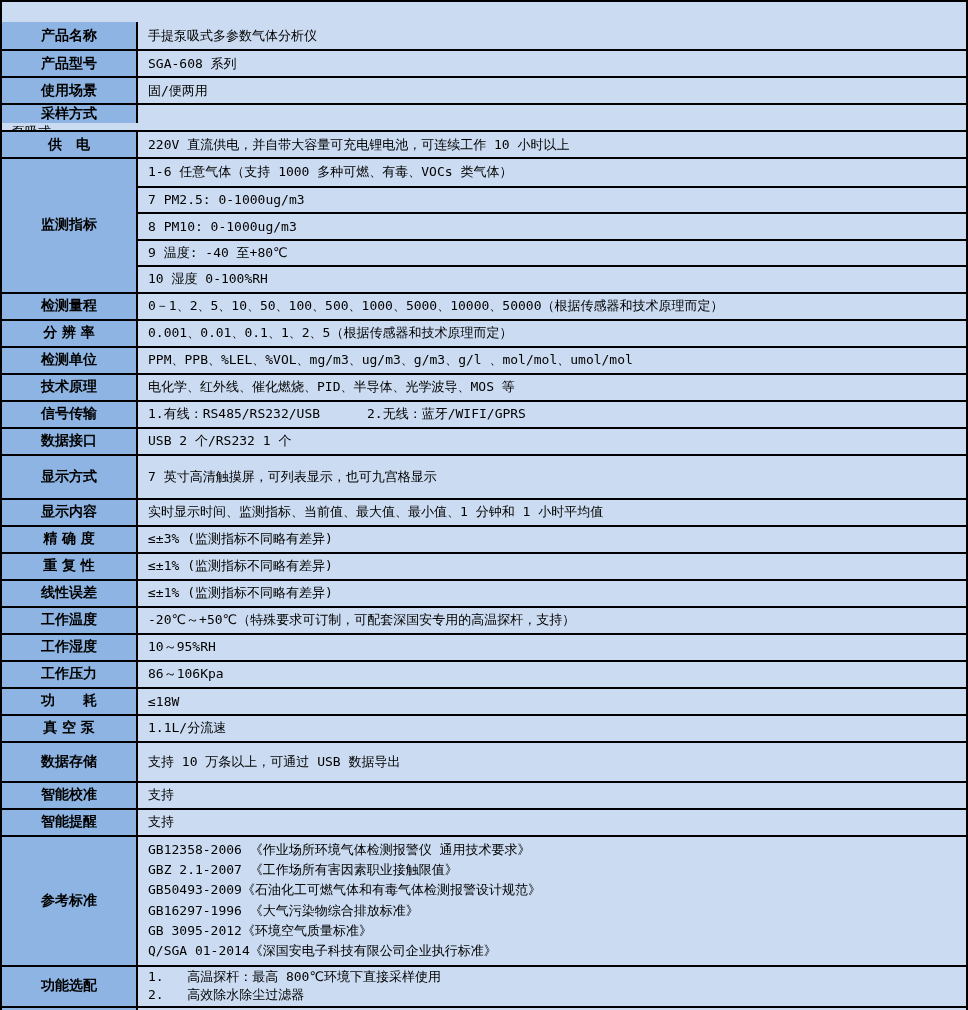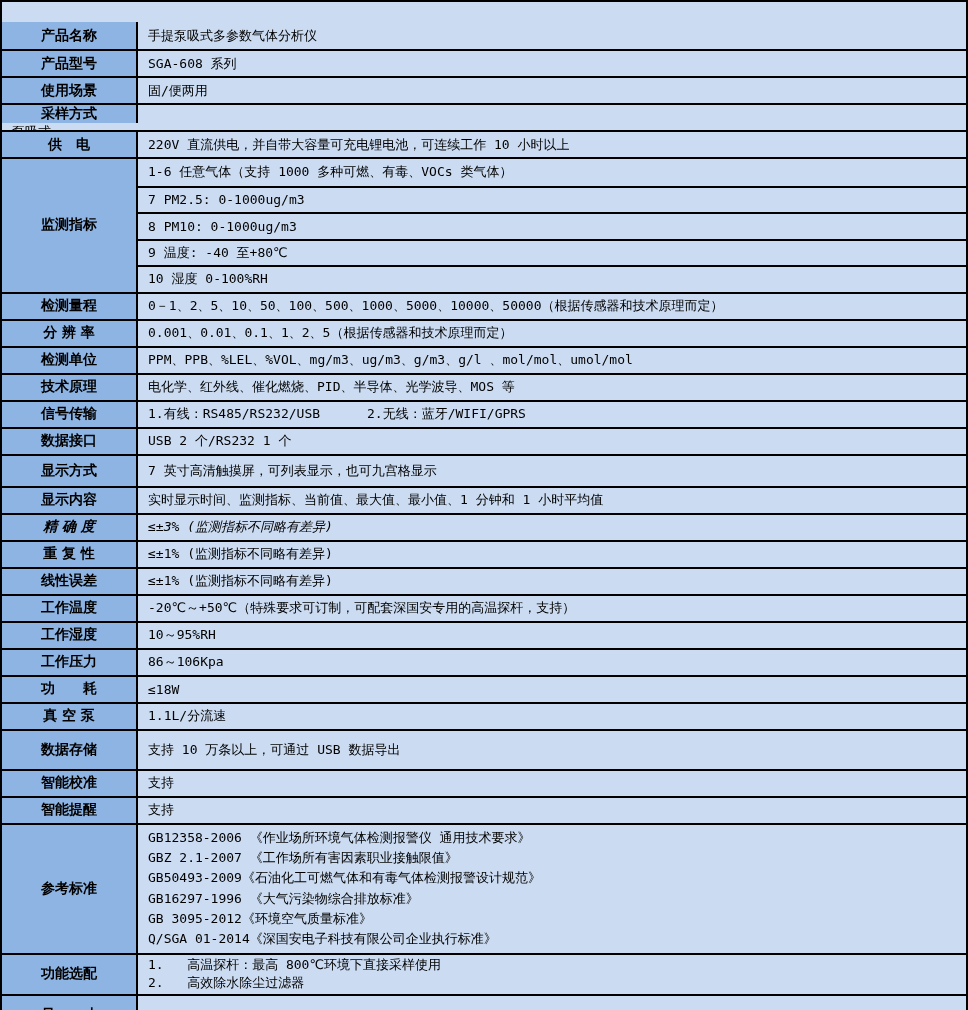--- a/index.html
+++ b/index.html
@@ -155,33 +155,33 @@
       <div class="value-cell">
         <div class="value-line">1.有线：RS485/RS232/USB      2.无线：蓝牙/WIFI/GPRS</div>
       </div>
     </div>
     <div class="spec-row" style="height: 27px;">
       <div class="label-cell">数据接口</div>
       <div class="value-cell">
         <div class="value-line">USB 2 个/RS232 1 个</div>
       </div>
     </div>
-    <div class="spec-row" style="height: 32px;">
+    <div class="spec-row" style="height: 44px;">
       <div class="label-cell">显示方式</div>
       <div class="value-cell">
         <div class="value-line">7 英寸高清触摸屏，可列表显示，也可九宫格显示</div>
       </div>
     </div>
     <div class="spec-row" style="height: 27px;">
       <div class="label-cell">显示内容</div>
       <div class="value-cell">
         <div class="value-line">实时显示时间、监测指标、当前值、最大值、最小值、1 分钟和 1 小时平均值</div>
       </div>
     </div>
-    <div class="spec-row" style="height: 27px; font-style: italic;">
+    <div class="spec-row" style="height: 27px;">
       <div class="label-cell">精 确 度</div>
       <div class="value-cell">
         <div class="value-line">≤±3% (监测指标不同略有差异)</div>
       </div>
     </div>
     <div class="spec-row" style="height: 27px;">
       <div class="label-cell">重 复 性</div>
       <div class="value-cell">
         <div class="value-line">≤±1% (监测指标不同略有差异)</div>
       </div>

